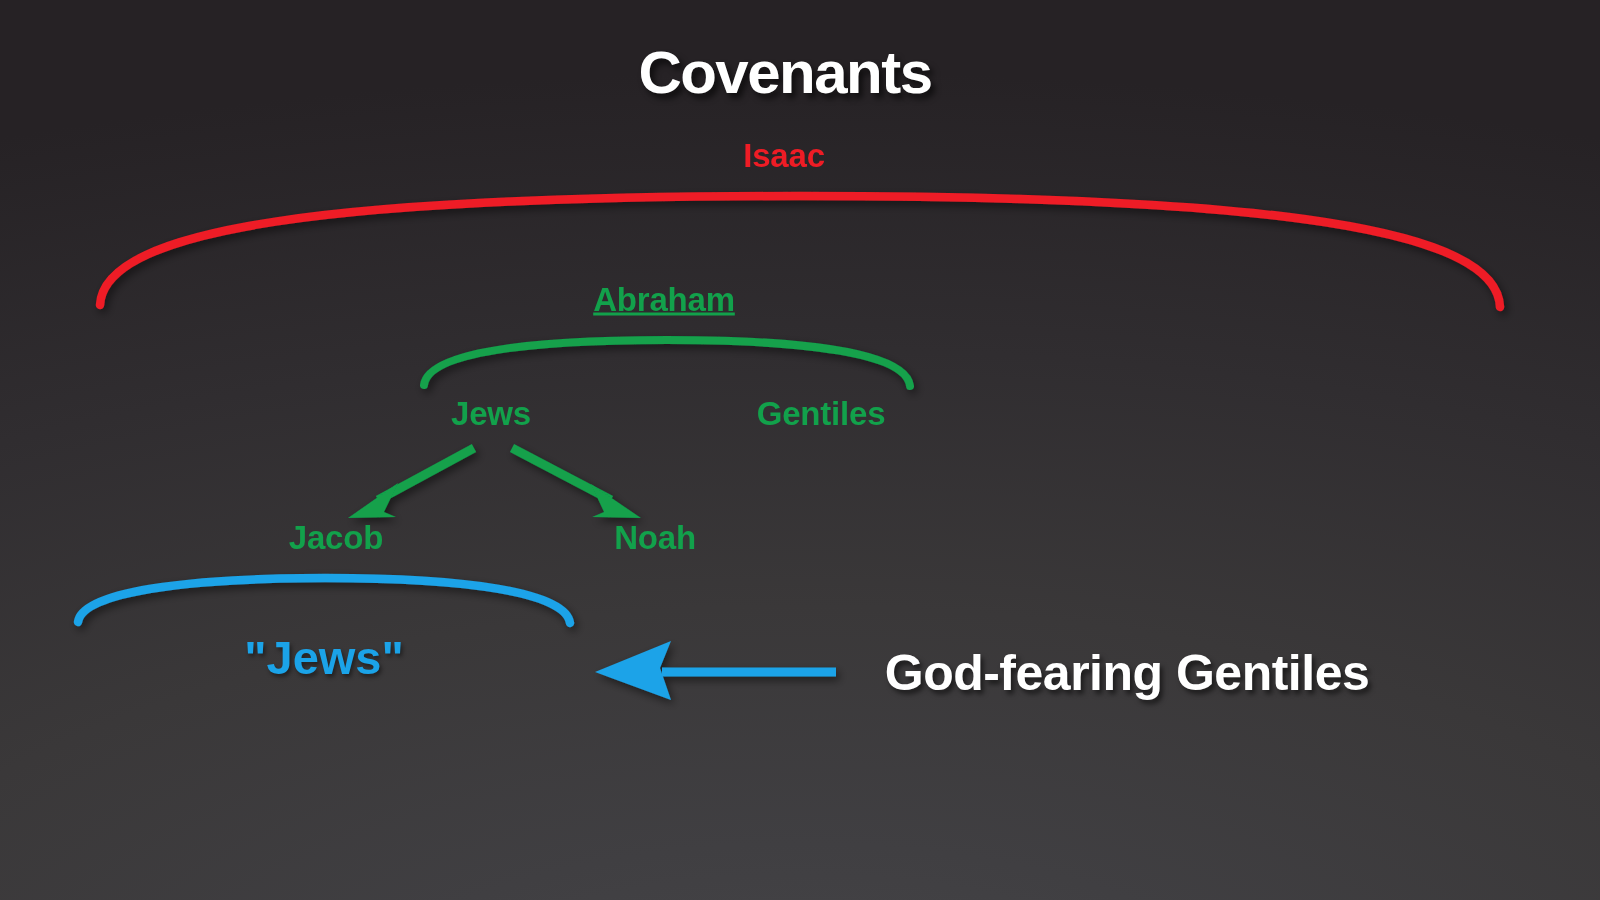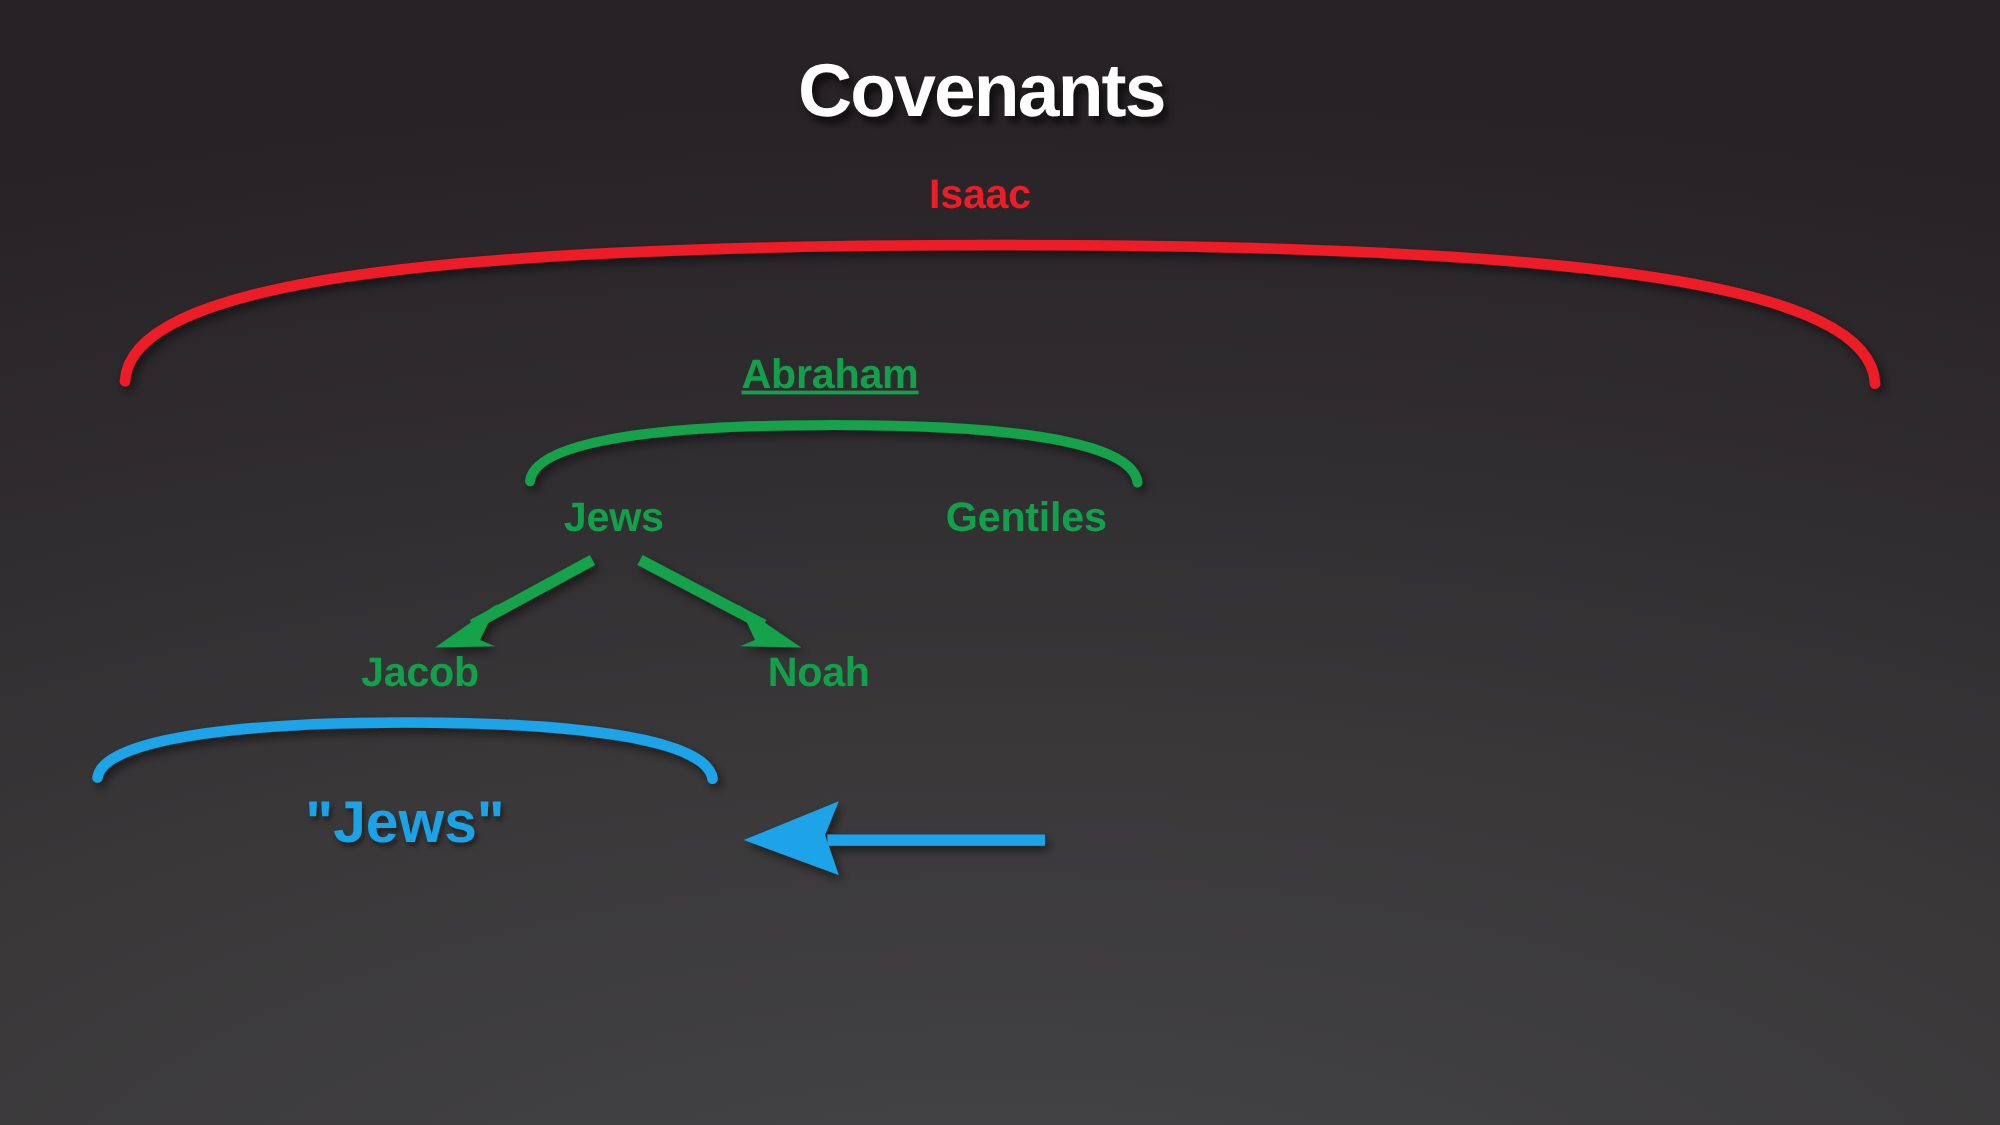--- a/index.html
+++ b/index.html
@@ -102,14 +102,15 @@
   <div class="lbl sm green-text" style="left:491px; top:413px;">Jews</div>
 
   <div class="lbl sm green-text" style="left:821px; top:413px;">Gentiles</div>
 
   <div class="lbl sm green-text" style="left:336px; top:537px;">Jacob</div>
 
   <div class="lbl sm green-text" style="left:655px; top:537px;">Noah</div>
 
   <div class="lbl blue-text" id="jews-label" style="left:324px; top:657px;">"Jews"</div>
 
+  <div class="lbl white-text" id="gentiles-label" style="left:1127px; top:673px;">God-fearing Gentiles</div>
 
 </div>
 
 </body></html>

